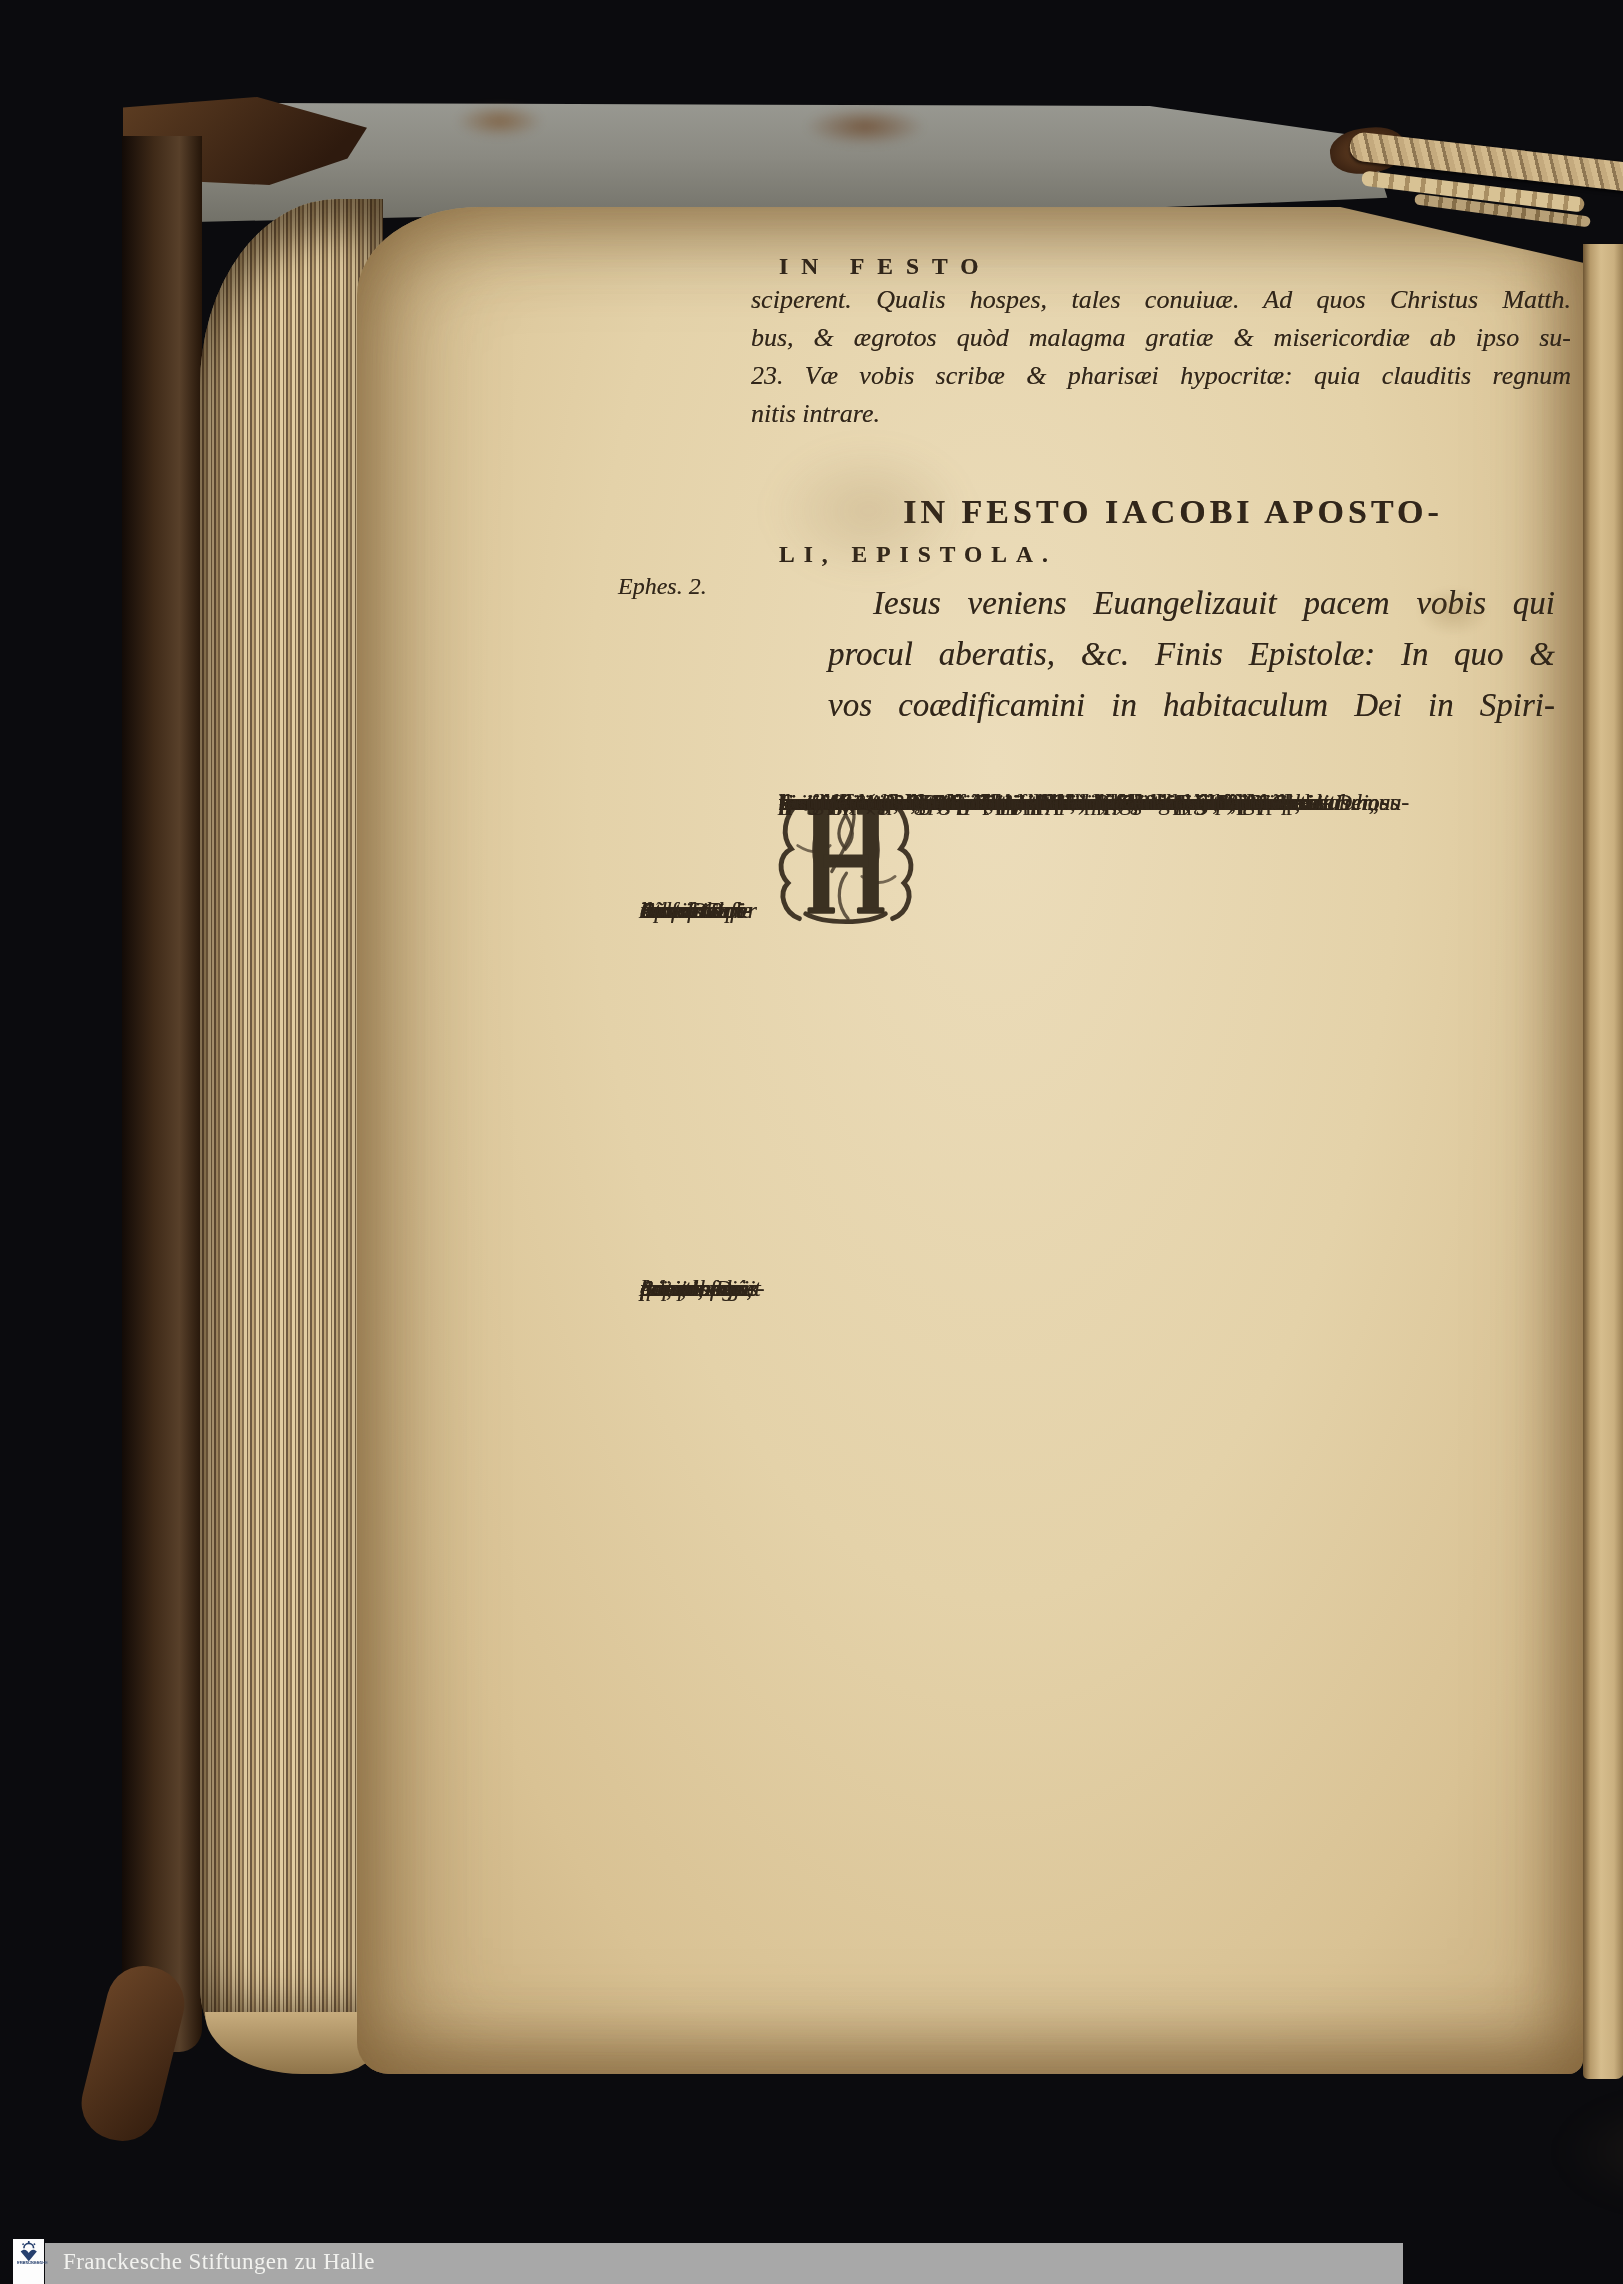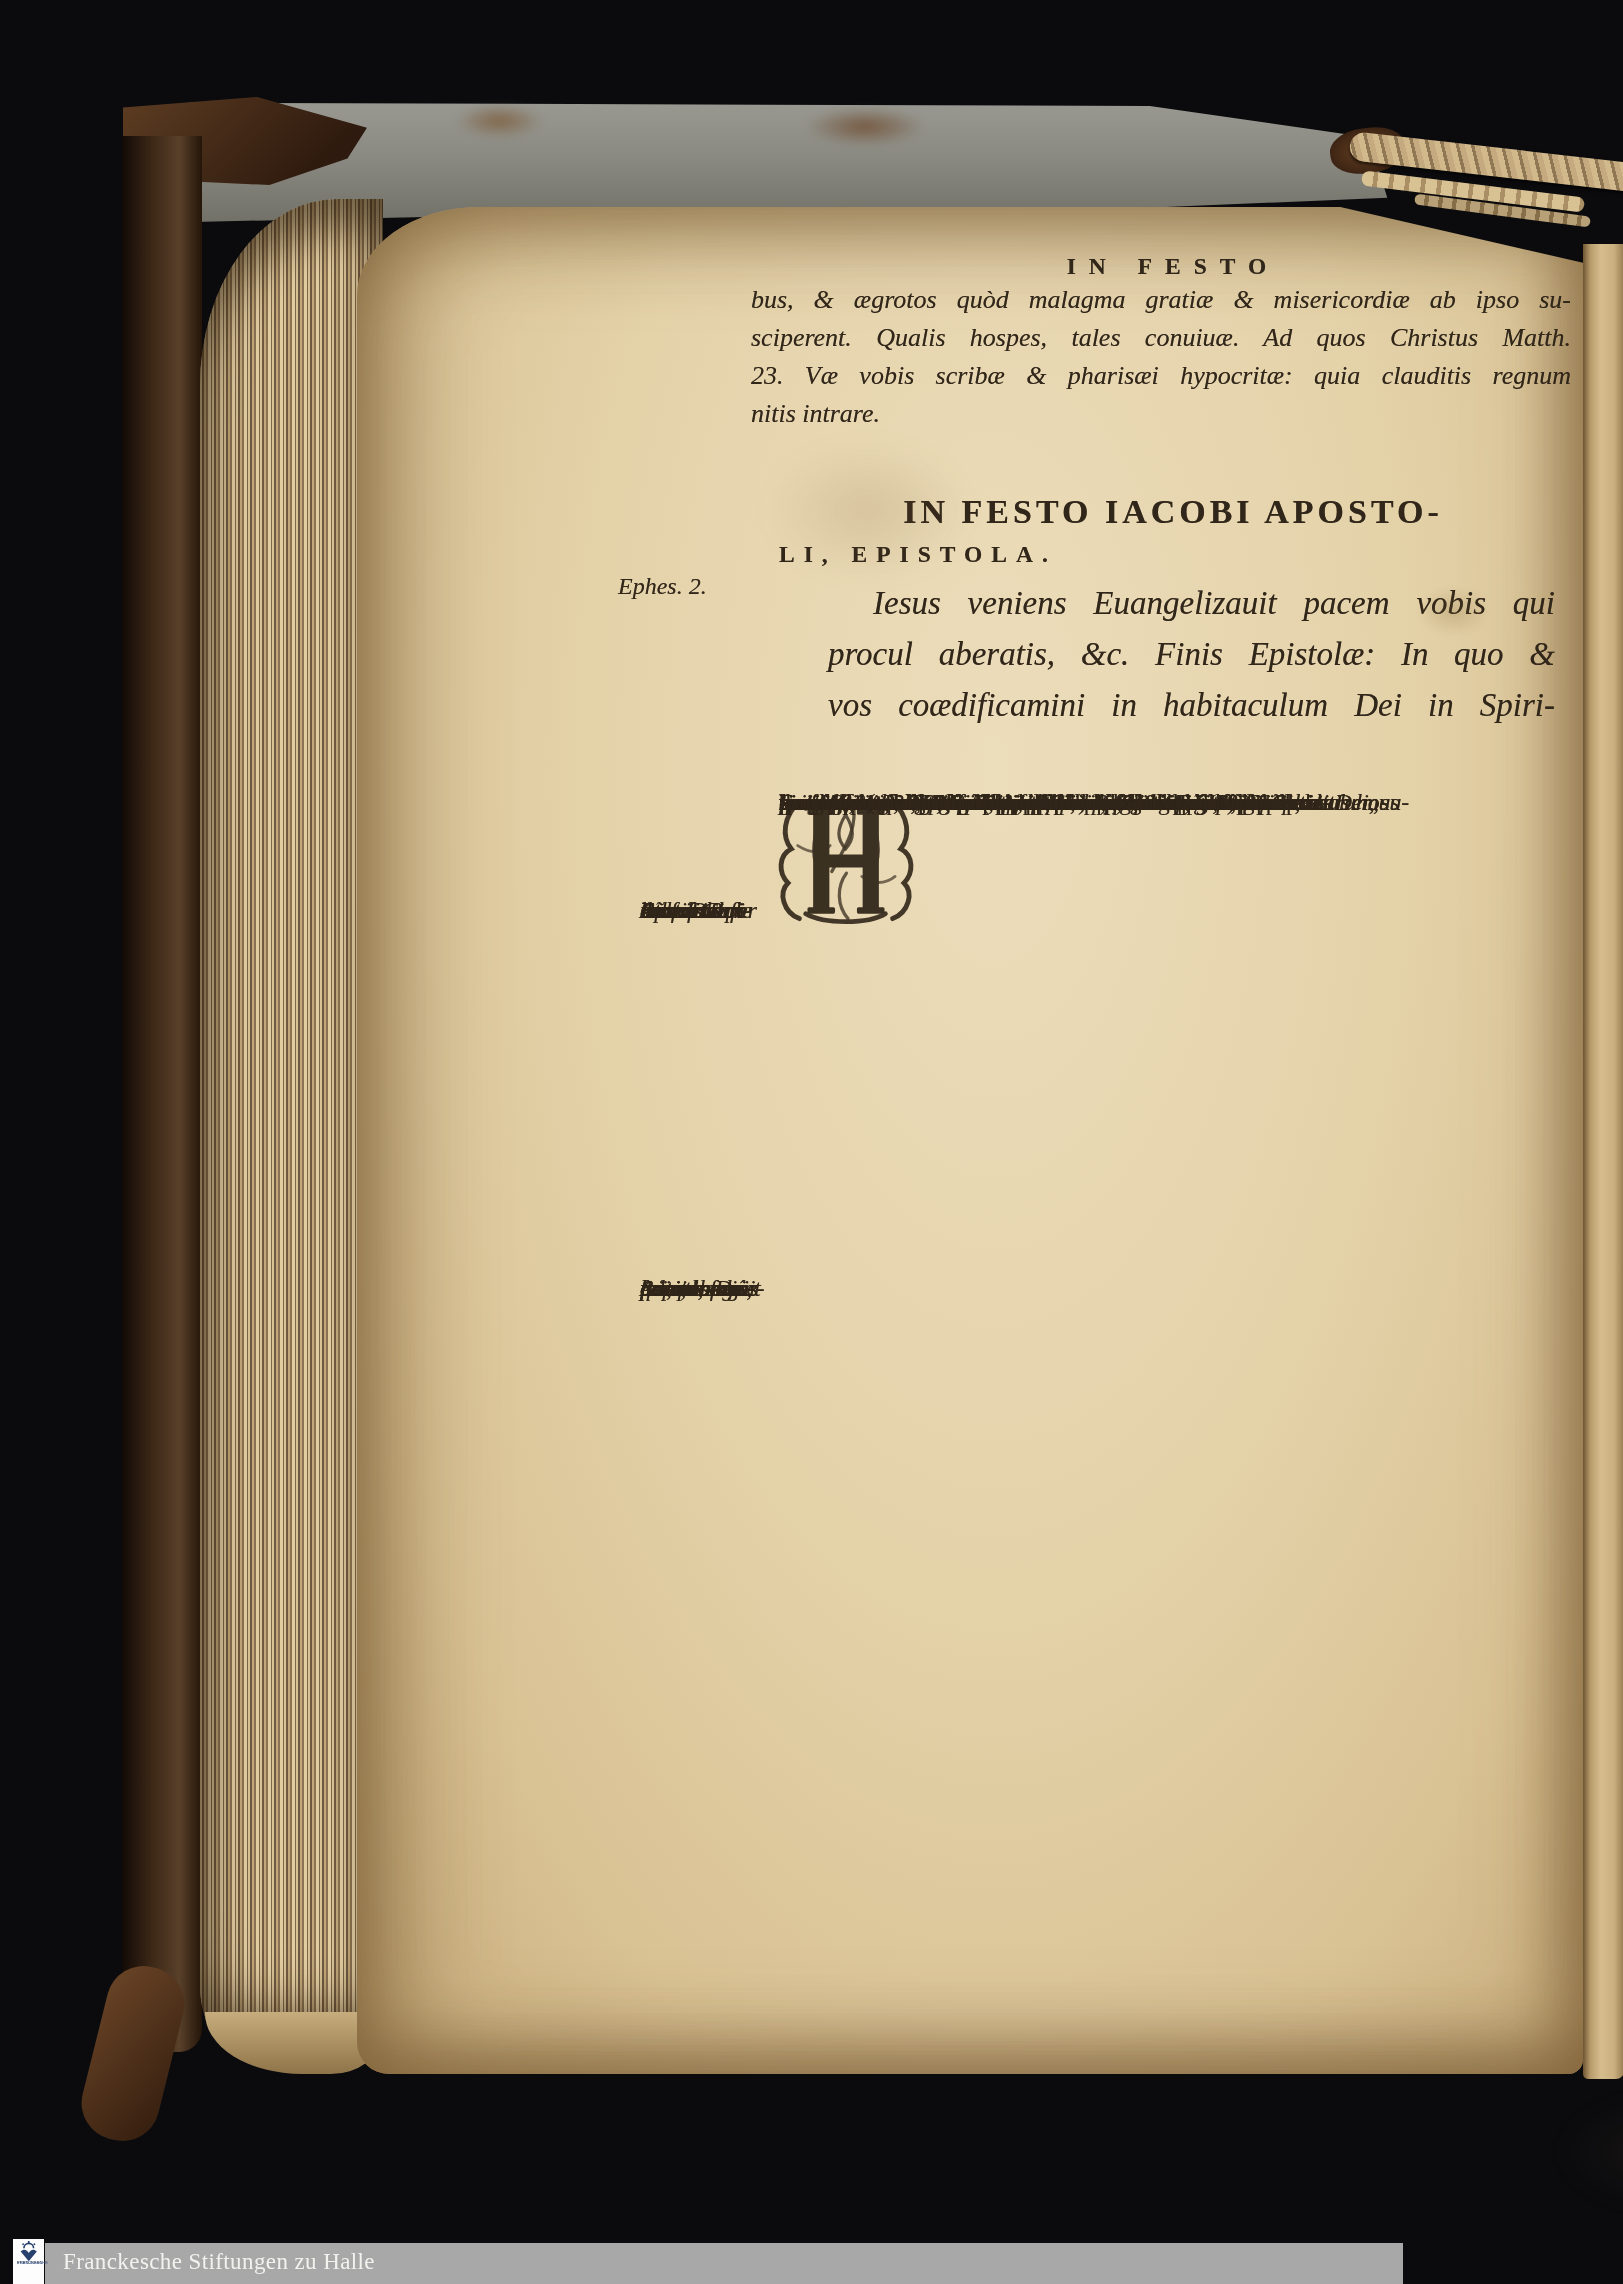--- a/index.html
+++ b/index.html
@@ -55,21 +55,21 @@
     border-radius:0 0 8px 4.9px;}
   .stain{border-radius:50%;pointer-events:none;}
   .st1{left:1060px;top:380px;width:73px;height:49px;background:radial-gradient(rgba(120,90,40,.22),transparent 70%);filter:blur(2.4px);}
   .st2{left:410px;top:235px;width:203px;height:138px;background:radial-gradient(rgba(130,100,55,.18),transparent 70%);filter:blur(13px);}
   .st3{left:1202px;top:1892px;width:260px;height:106px;background:radial-gradient(rgba(140,110,60,.14),transparent 70%);filter:blur(16px);}
 
   
   .it{font-style:italic;}
   .tl{text-align:justify;text-align-last:justify;white-space:normal;}
   .tl.last{text-align:left;text-align-last:left;}
-  #runhead{left:422px;top:46px;width:788px;text-align:center;font-size:23.5px;font-weight:bold;
+  #runhead{left:422px;top:46px;width:788px;text-align:left;font-size:23.5px;font-weight:bold;
     letter-spacing:13px;}
   #intro{left:394px;top:74px;width:820px;font-size:26px;line-height:38px;}
   #intro > div{position:relative;}
   #h1{left:422px;top:286px;width:788px;text-align:center;font-size:34px;font-weight:bold;letter-spacing:4px;}
   #h2{left:422px;top:334px;width:788px;text-align:left;font-size:23.5px;font-weight:bold;letter-spacing:9px;}
   #mref{left:261px;top:366px;font-size:24px;}
   #quote{left:471px;top:371px;width:727px;font-size:33px;line-height:51px;}
   #quote > div{position:relative;}
   #quote > div.first{text-indent:45px;}
   #dropcap{left:418px;top:585px;width:142px;height:138px;}
@@ -101,22 +101,22 @@
   <div class="edge-stain es3"></div>
   <div class="leather-corner"></div>
   <div class="spine"></div>
   <div class="spine-tail"></div>
   <div class="fore-edge"></div>
   <div class="edge-bottom-curve"></div>
 
   <div id="page">
     <div id="runhead">IN FESTO</div>
     <div id="intro">
+        <div class="tl it">sciperent. Qualis hospes, tales conuiuæ. Ad quos Christus Matth.</div>
         <div class="tl it">bus, &amp; ægrotos quòd malagma gratiæ &amp; misericordiæ ab ipso su-</div>
-        <div class="tl it">sciperent. Qualis hospes, tales conuiuæ. Ad quos Christus Matth.</div>
         <div class="tl it">23. Væ vobis scribæ &amp; pharisæi hypocritæ: quia clauditis regnum</div>
         <div class="tl it last">nitis intrare.</div>
       </div>
     <div id="h1">IN FESTO IACOBI APOSTO-</div>
     <div id="h2">LI, EPISTOLA.</div>
     <div id="mref" class="it">Ephes. 2.</div>
     <div id="quote">
         <div class="tl it first">Iesus veniens Euangelizauit pacem vobis qui</div>
         <div class="tl it">procul aberatis, &amp;c. Finis Epistolæ: In quo &amp;</div>
         <div class="tl it">vos coædificamini in habitaculum Dei in Spiri-</div>

